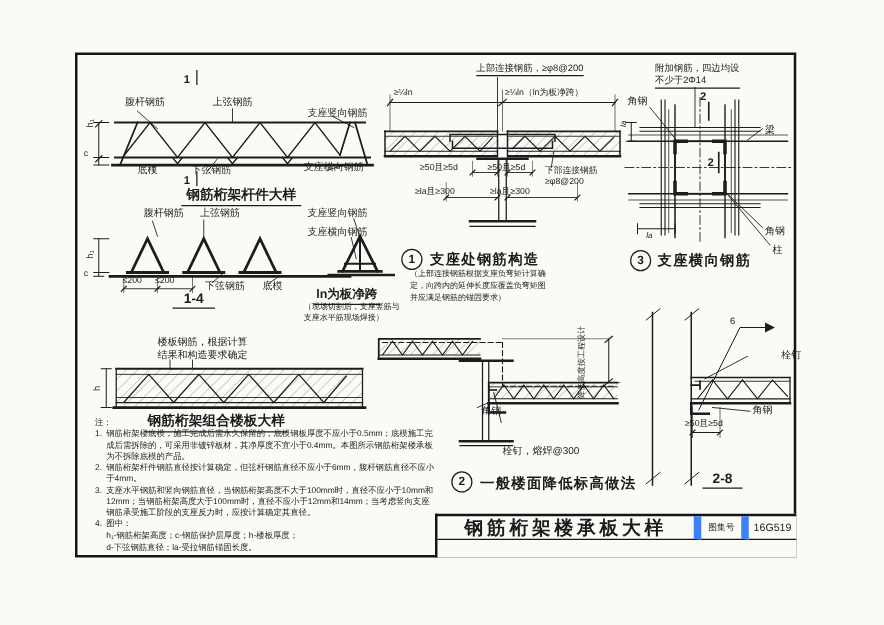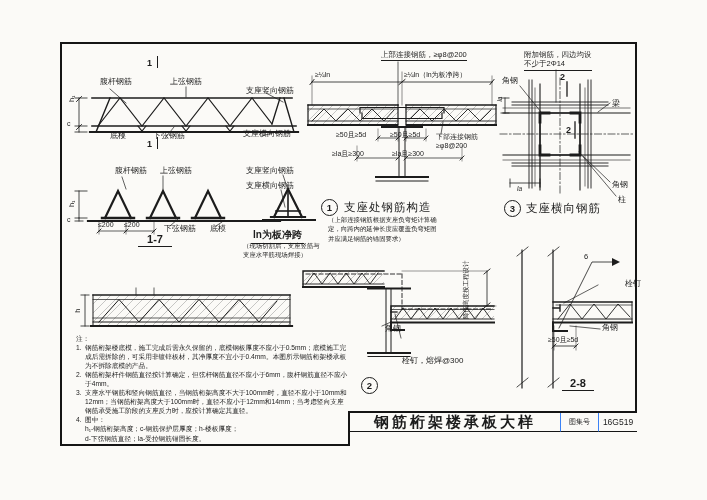--- a/index.html
+++ b/index.html
@@ -6,35 +6,35 @@
   body{width:707px;height:500px;background:#fbfaf7;font-family:"Liberation Sans","DejaVu Sans",sans-serif;color:#1c1c1c;overflow:hidden}
   #sheet{position:relative;width:707px;height:500px}
   .frame{position:absolute;left:60px;top:42px;width:573px;height:400px;border:2.2px solid #151515}
   svg{position:absolute;overflow:visible}
   .lbl{position:absolute;font-size:8px;line-height:1.25;white-space:nowrap}
   .pre{white-space:pre-line}
   .sm{font-size:6.4px;line-height:1.45}
   .s7{font-size:7px}
   .s75{font-size:7.5px}
   .t{position:absolute;font-weight:bold;font-size:11px;border-bottom:1.4px solid #1c1c1c;padding:0 2px 1px;text-align:center;white-space:nowrap}
-  .dt{position:absolute;font-weight:normal;font-size:11.5px;letter-spacing:1px;white-space:nowrap}
+  .dt{position:absolute;font-weight:bold;font-size:11.5px;letter-spacing:1px;white-space:nowrap}
   .rot{transform:rotate(-90deg);transform-origin:center;text-align:center}
   .circ{position:absolute;width:15px;height:15px;border:1.3px solid #1c1c1c;border-radius:50%;font-size:9.5px;font-weight:bold;display:flex;align-items:center;justify-content:center;background:#fbfaf7}
   .bar{position:absolute;background:#1c1c1c}
   .cut{position:absolute;font-size:9px;font-weight:bold}
   
   .notes{position:absolute;left:76px;top:334px;width:272px;font-size:6.7px;line-height:1.35}
   .nrow{display:flex}
   .nno{width:9px;flex:none}
   .nt{flex:1}
   .nsub{padding-left:9px}
   
   .tb{position:absolute;left:348px;top:411px;width:289px;height:35px;border-top:2px solid #151515;border-left:2px solid #151515;box-sizing:border-box;background:#fbfaf7}
   .tbr{display:flex}
-  .tbc{border-right:1px solid #3b82f6;border-bottom:1px solid #151515;box-sizing:border-box;display:flex;align-items:center;justify-content:center;overflow:hidden}
+  .tbc{border-right:6px solid #3b82f6;border-bottom:1px solid #151515;box-sizing:border-box;display:flex;align-items:center;justify-content:center;overflow:hidden}
   .tbc:last-child{border-right:none}
   .tb .r2 .tbc{border-bottom:none}
   .big{font-size:15px;font-weight:bold;letter-spacing:3px}
 </style>
 </head>
 <body>
 
 <div id="sheet">
   <div class="frame"></div>
 
@@ -61,20 +61,21 @@
   <div class="lbl" style="left:100px;top:77px">腹杆钢筋</div>
   <div class="lbl" style="left:170px;top:77px">上弦钢筋</div>
   <div class="lbl" style="left:246px;top:86px">支座竖向钢筋</div>
   <div class="lbl" style="left:110px;top:131px">底模</div>
   <div class="lbl" style="left:153px;top:131px">下弦钢筋</div>
   <div class="lbl" style="left:243px;top:129px">支座横向钢筋</div>
   <div class="lbl s75 rot" style="left:60px;top:94px;width:24px">h₁</div>
   <div class="lbl s7" style="left:67px;top:120px">c</div>
   <div class="cut" style="left:147px;top:139px">1</div>
   <div class="bar" style="left:157px;top:137px;width:1.2px;height:12px"></div>
+  <div class="t" style="left:145px;top:148px;width:92px">钢筋桁架杆件大样</div>
 
   <svg style="left:66px;top:163px" width="240" height="80" viewBox="0 0 240 80">
     <g fill="none" stroke="#1c1c1c" stroke-width="1" stroke-linecap="square">
       <path d="M39,55 L52,28 L65,55 M84,55 L97,28 L110,55 M129,55 L142,28 L155,55" stroke-width="2.2"></path>
       <path d="M36,55 H68 M81,55 H113 M126,55 H158" stroke-width="2.4"></path>
       <line x1="22" y1="58" x2="214" y2="58" stroke-width="2.2"></line>
       <path d="M33,58 V71 M60,58 V71 M88,58 V71" stroke-width="0.5"></path>
       <path d="M33,68 H88" stroke-width="0.7"></path>
       <path d="M31,70 L35,66 M58,70 L62,66 M86,70 L90,66" stroke-width="0.9"></path>
       <path d="M13,28 V55 M9,28 H21 M9,55 H21 M13,55 V58 M9,58 H17" stroke-width="0.8"></path>
@@ -82,21 +83,21 @@
     </g>
   </svg>
   <div class="lbl" style="left:115px;top:166px">腹杆钢筋</div>
   <div class="lbl" style="left:160px;top:166px">上弦钢筋</div>
   <div class="lbl s7" style="left:98px;top:221px">≤200</div>
   <div class="lbl s7" style="left:124px;top:221px">≤200</div>
   <div class="lbl" style="left:164px;top:224px">下弦钢筋</div>
   <div class="lbl" style="left:210px;top:224px">底模</div>
   <div class="lbl s75 rot" style="left:60px;top:199px;width:24px">h₁</div>
   <div class="lbl s7" style="left:67px;top:216px">c</div>
-  <div class="t" style="left:138px;top:233px;width:30px">1-7</div>
+  <div class="t" style="left:138px;top:233px;width:30px">1-4</div>
 
   <svg style="left:243px;top:163px" width="100" height="66" viewBox="0 0 100 66">
     <g fill="none" stroke="#1c1c1c" stroke-width="1" stroke-linecap="square">
       <path d="M31,54 L45,26 L59,54" stroke-width="2.2"></path>
       <line x1="45" y1="28" x2="45" y2="54" stroke-width="1.6"></line>
       <line x1="33" y1="48" x2="57" y2="48" stroke-width="1.6"></line>
       <path d="M28,54 H62" stroke-width="2.2"></path>
       <line x1="20" y1="57" x2="72" y2="57" stroke-width="2"></line>
       <path d="M40,12 L44,24 M38,27 L42,44" stroke-width="0.7"></path>
     </g>
@@ -114,21 +115,24 @@
       <line x1="27" y1="31.5" x2="224" y2="31.5" stroke-width="0.7"></line>
       <line x1="27" y1="50" x2="224" y2="50" stroke-width="0.7"></line>
       <line x1="27" y1="54" x2="224" y2="54" stroke-width="1"></line>
       <line x1="25" y1="58" x2="226" y2="58" stroke-width="2.2"></line>
       <path d="M27,27 V58 M224,27 V58" stroke-width="1"></path>
       <path d="M33,54 L53,31.5 L73,54 L93,31.5 L113,54 L133,31.5 L153,54 L173,31.5 L193,54 L211,33" stroke-width="1"></path>
       <path d="M19,27 V58 M15,27 H23 M15,58 H23" stroke-width="0.8"></path>
       <path d="M70,20 V27 M88,20 V27" stroke-width="0.7"></path>
     </g>
   </svg>
+  <div class="lbl pre" style="left:126px;top:269px">楼板钢筋，根据计算
+结果和构造要求确定</div>
   <div class="lbl s75 rot" style="left:66px;top:306px;width:24px">h</div>
+  <div class="t" style="left:116px;top:329px">钢筋桁架组合楼板大样</div>
 
   <div class="notes">
     <div>注：</div>
     <div class="nrow">
         <span class="nno">1.</span>
         <span class="nt">钢筋桁架楼底模，施工完成后需永久保留的，底模钢板厚度不应小于0.5mm；底模施工完成后需拆除的，可采用非镀锌板材，其净厚度不宜小于0.4mm。本图所示钢筋桁架楼承板为不拆除底模的产品。</span>
       </div>
     <div class="nrow">
         <span class="nno">2.</span>
         <span class="nt">钢筋桁架杆件钢筋直径按计算确定，但弦杆钢筋直径不应小于6mm，腹杆钢筋直径不应小于4mm。</span>
@@ -217,20 +221,21 @@
       <path d="M189,11 V46" stroke-width="0.8"></path>
       <path d="M186,14 L192,9 M186,48 L192,43" stroke-width="0.9"></path>
     </g>
   </svg>
   <div class="lbl" style="left:385px;top:324px">角钢</div>
   <div class="lbl" style="left:402px;top:356px">栓钉，熔焊@300</div>
   <div class="lbl rot" style="left:437px;top:286px;width:58px;font-size:6.5px">降低高度按工程设计</div>
   <div class="circ" style="left:361px;top:377px">
       <span>2</span>
     </div>
+  <div class="dt" style="left:384px;top:379px">一般楼面降低标高做法</div>
 
   <svg style="left:496px;top:58px" width="142" height="160" viewBox="0 0 142 160">
     <g fill="none" stroke="#1c1c1c" stroke-width="1" stroke-linecap="square">
       <path d="M7,55 H134 M7,97 H134" stroke-width="1.1"></path>
       <path d="M7,50 H134 M7,102 H134" stroke-width="0.6"></path>
       <path d="M44,26 V132 M84,26 V132" stroke-width="1.1"></path>
       <path d="M39,30 V128 M89,30 V128" stroke-width="0.6"></path>
       <path d="M64,20 V136 M4,76 H138" stroke-width="0.7" stroke-dasharray="7,2.5,1.5,2.5"></path>
       <rect x="44" y="55" width="40" height="42" stroke-width="1.4"></rect>
       <path d="M44,55 h9 M44,55 v9 M84,55 h-9 M84,55 v9 M44,97 h9 M44,97 v-9 M84,97 h-9 M84,97 v-9" stroke-width="2.8"></path>

